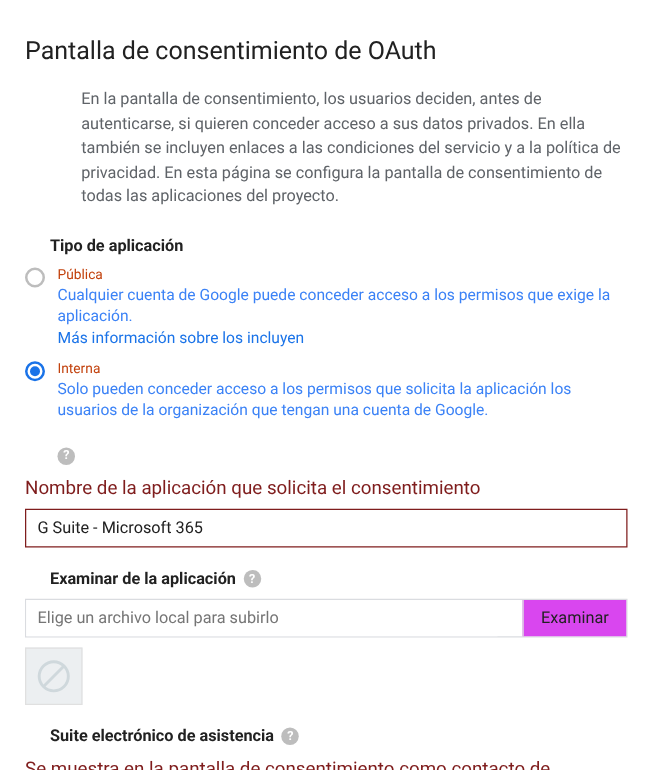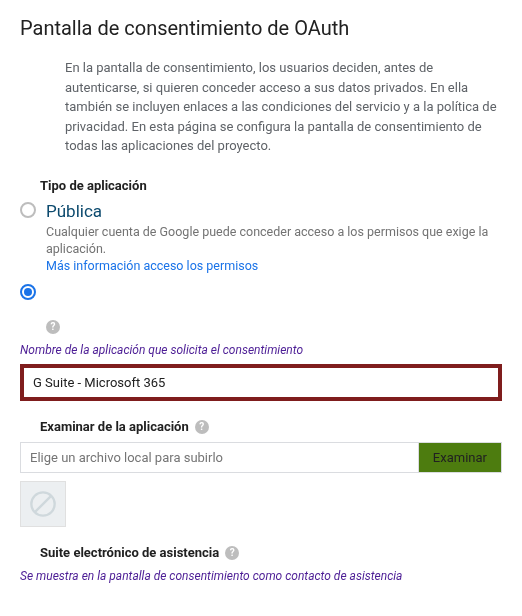--- a/index.html
+++ b/index.html
@@ -8,21 +8,21 @@
     font-family: Roboto, "Helvetica Neue", Arial, sans-serif;
     font-size: 13px;
     color: #212121;
     background: #fff;
     width: 522px;
   }
   .page { padding: 16px 20px 8px 20px; }
   h1 {
     font-size: 20px;
     font-weight: 400;
-    margin: 0 0 18px 0;
+    margin: 12px 0 18px 0;
     color: #212121;
   }
   .intro {
     color: #5f6368;
     font-size: 13px;
     line-height: 1.5;
     margin-bottom: 22px;
     margin-left: 45px;
   }
   .section-header {
@@ -41,25 +41,24 @@
     width: 14px;
     height: 14px;
     border-radius: 50%;
     background: #bdbdbd;
     color: #fff;
     font-size: 10px;
     font-weight: 700;
     margin-left: 6px;
   }
   .section-desc {
-    color: #4c1d95;
-    font-size: 12px;
+    color: #7f1d1d;
+    font-size: 15px;
     line-height: 1.4;
     margin-bottom: 6px;
-    font-style: italic;
   }
   .radio-group { margin-bottom: 20px; }
   .radio-item {
     display: flex;
     align-items: flex-start;
     margin-bottom: 10px;
   }
   .radio-circle {
     width: 16px;
     height: 16px;
@@ -76,34 +75,34 @@
   .radio-circle.checked::after {
     content: "";
     position: absolute;
     top: 2px; left: 2px;
     width: 8px; height: 8px;
     border-radius: 50%;
     background: #1a73e8;
   }
   .radio-content { flex: 1; }
   .radio-label {
-    font-size: 17px;
-    color: #0c4a6e;
+    font-size: 11px;
+    color: #c2410c;
     margin-bottom: 2px;
   }
   .radio-desc {
     font-size: 12.5px;
-    color: #737373;
+    color: #3b82f6;
     line-height: 1.4;
   }
   .link { color: #1a73e8; font-size: 12.5px; cursor: pointer; }
   .field-block { margin-bottom: 18px; }
   .text-input {
     width: 100%;
-    border: 4px solid #7f1d1d;
+    border: 1px solid #7f1d1d;
     padding: 7px 9px;
     font-size: 13px;
     color: #212121;
     outline: none;
     font-family: inherit;
   }
   .text-input::placeholder { color: #80868b; }
   .file-row {
     display: flex;
     border: 1px solid #dadce0;
@@ -114,21 +113,21 @@
     padding: 7px 9px;
     font-size: 13px;
     color: #80868b;
     border: none;
     outline: none;
     font-family: inherit;
   }
   .browse-btn {
     border: none;
     border-left: 1px solid #dadce0;
-    background: #4d7c0f;
+    background: #d946ef;
     padding: 7px 14px;
     font-size: 13px;
     color: #212121;
     cursor: pointer;
     font-family: inherit;
   }
   .logo-placeholder {
     margin-top: 8px;
     width: 46px;
     height: 46px;
@@ -153,27 +152,29 @@
     <span>Tipo de aplicación</span>
   </div>
 
   <div class="radio-group">
 
     <div class="radio-item">
       <div class="radio-circle"></div>
       <div class="radio-content">
         <div class="radio-label">Pública</div>
         <div class="radio-desc">Cualquier cuenta de Google puede conceder acceso a los permisos que exige la aplicación.</div>
-        <div class="link">Más información acceso los permisos</div>
+        <div class="link">Más información sobre los incluyen</div>
       </div>
     </div>
 
     <div class="radio-item">
       <div class="radio-circle checked"></div>
       <div class="radio-content">
+        <div class="radio-label">Interna</div>
+        <div class="radio-desc">Solo pueden conceder acceso a los permisos que solicita la aplicación los usuarios de la organización que tengan una cuenta de Google.</div>
       </div>
     </div>
 
   </div>
 
   <div class="field-block">
     <div class="section-header">
       <span class="help-icon">?</span>
     </div>
     <div class="section-desc">Nombre de la aplicación que solicita el consentimiento</div>

